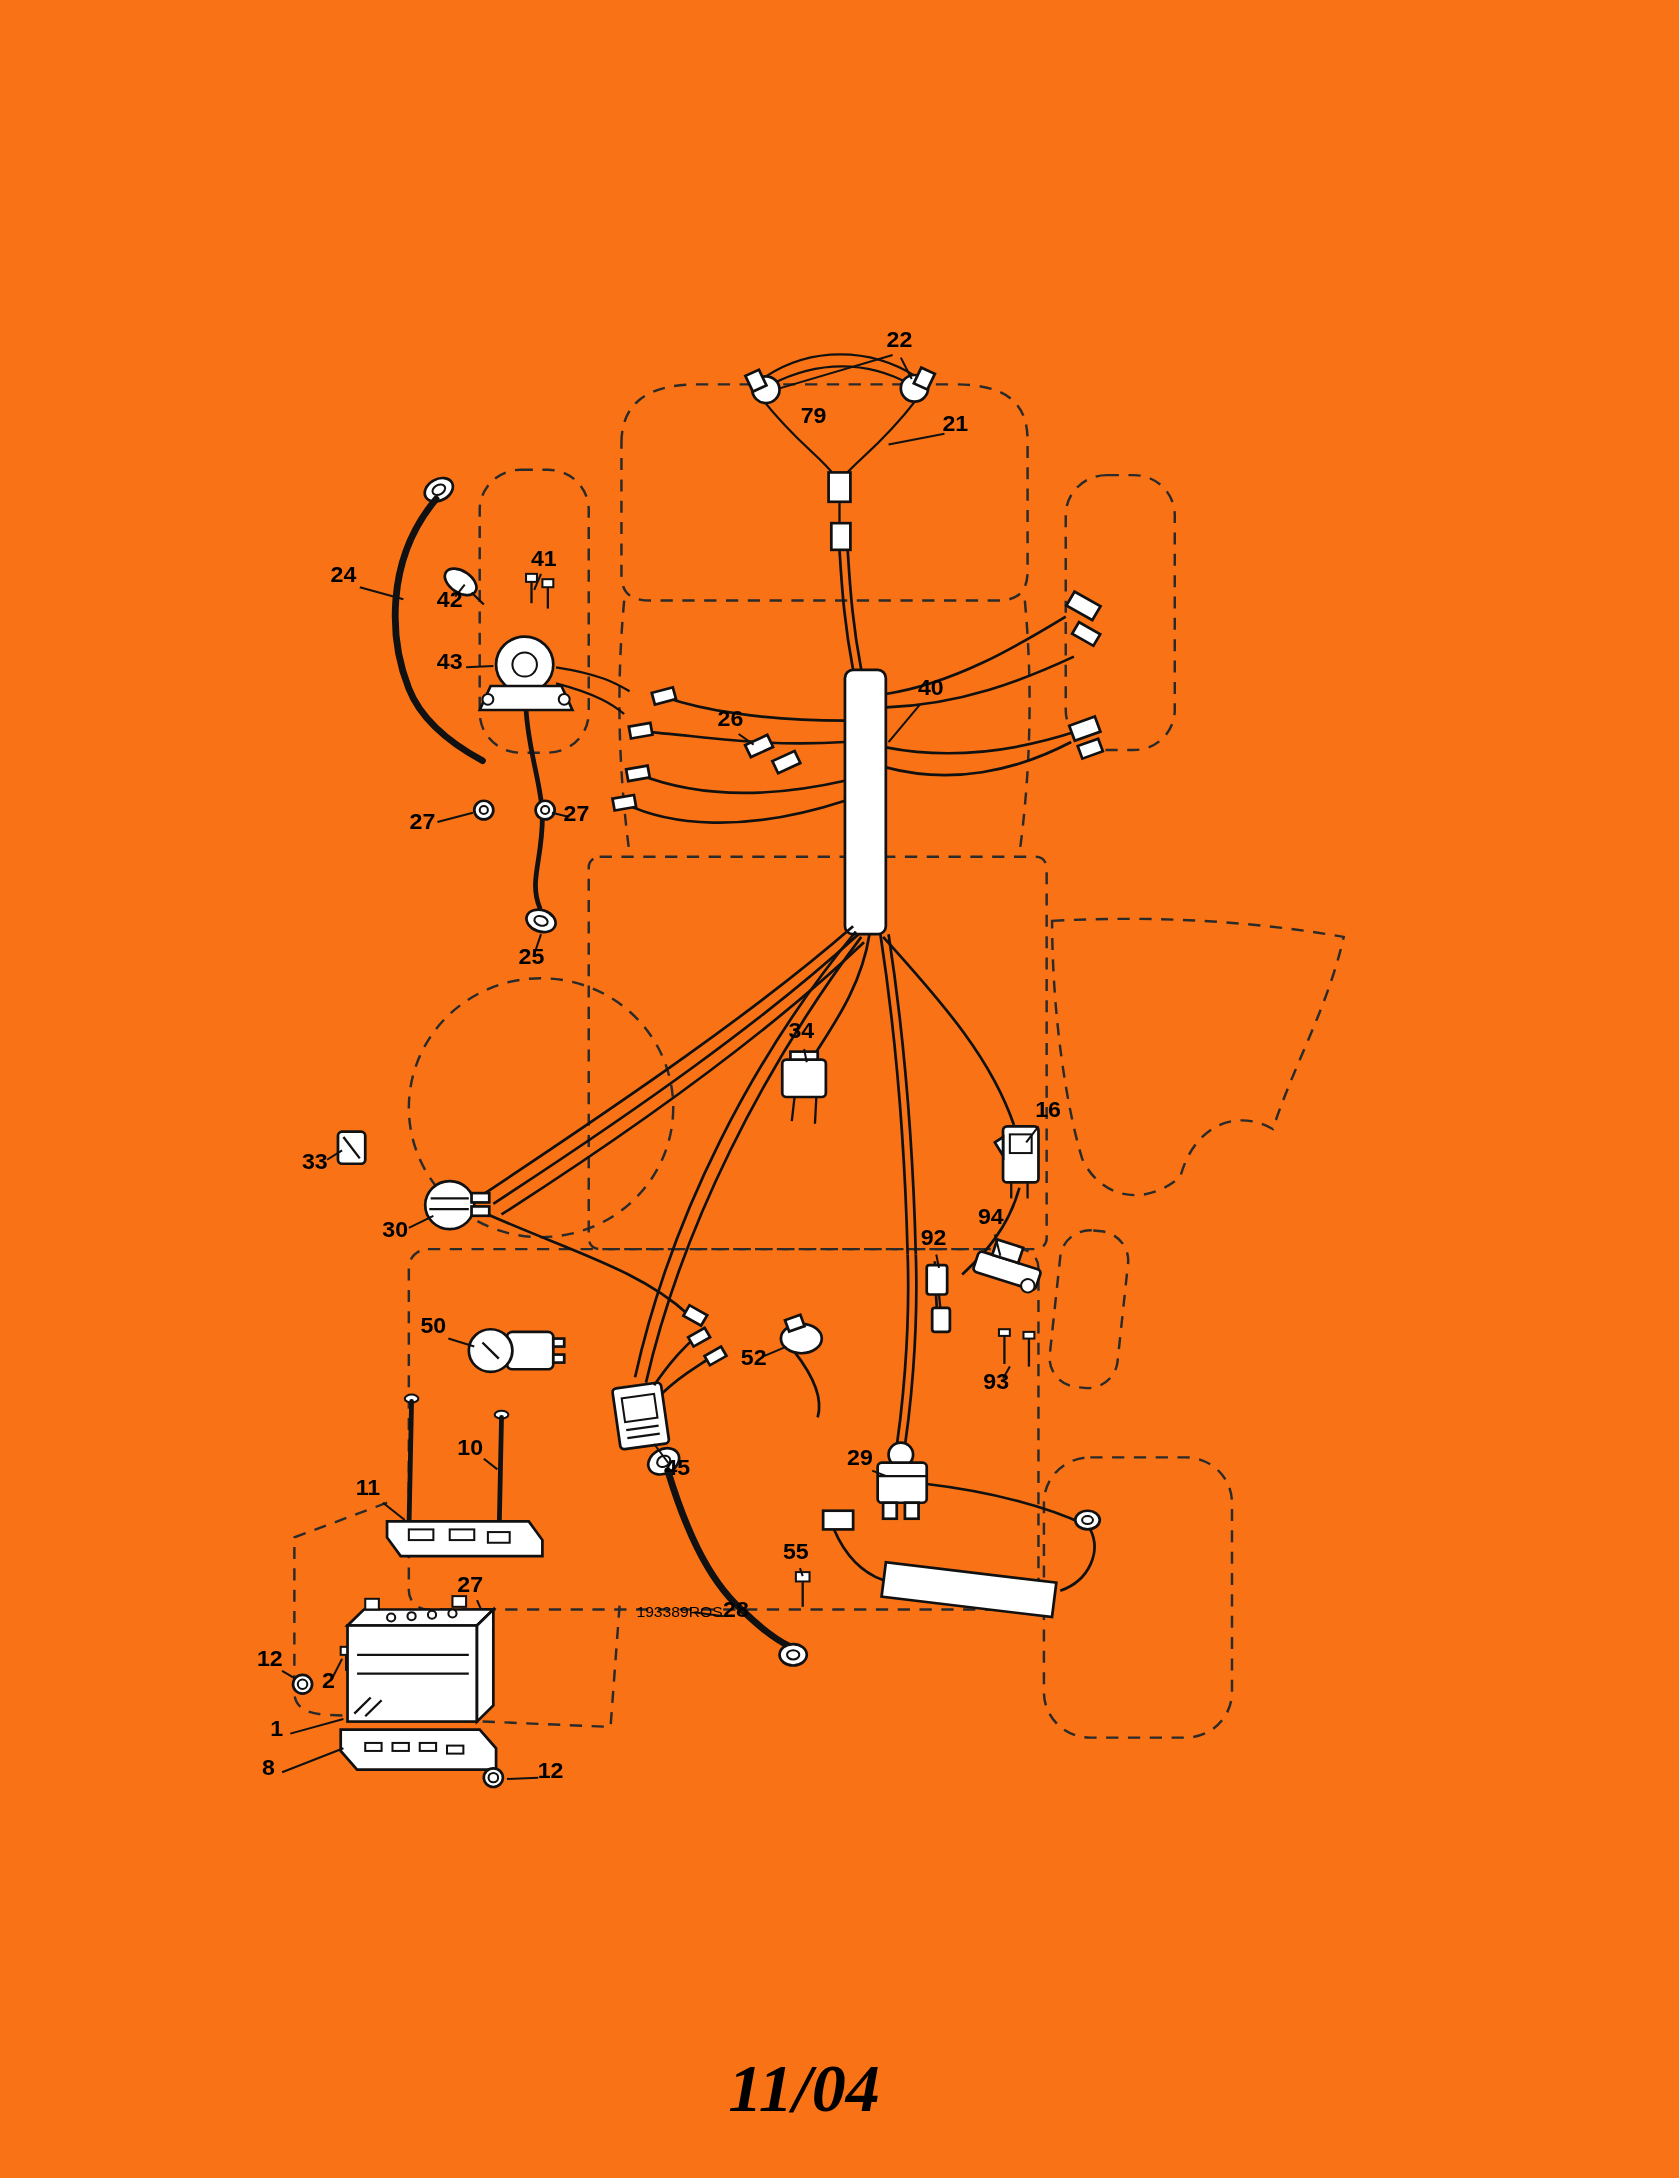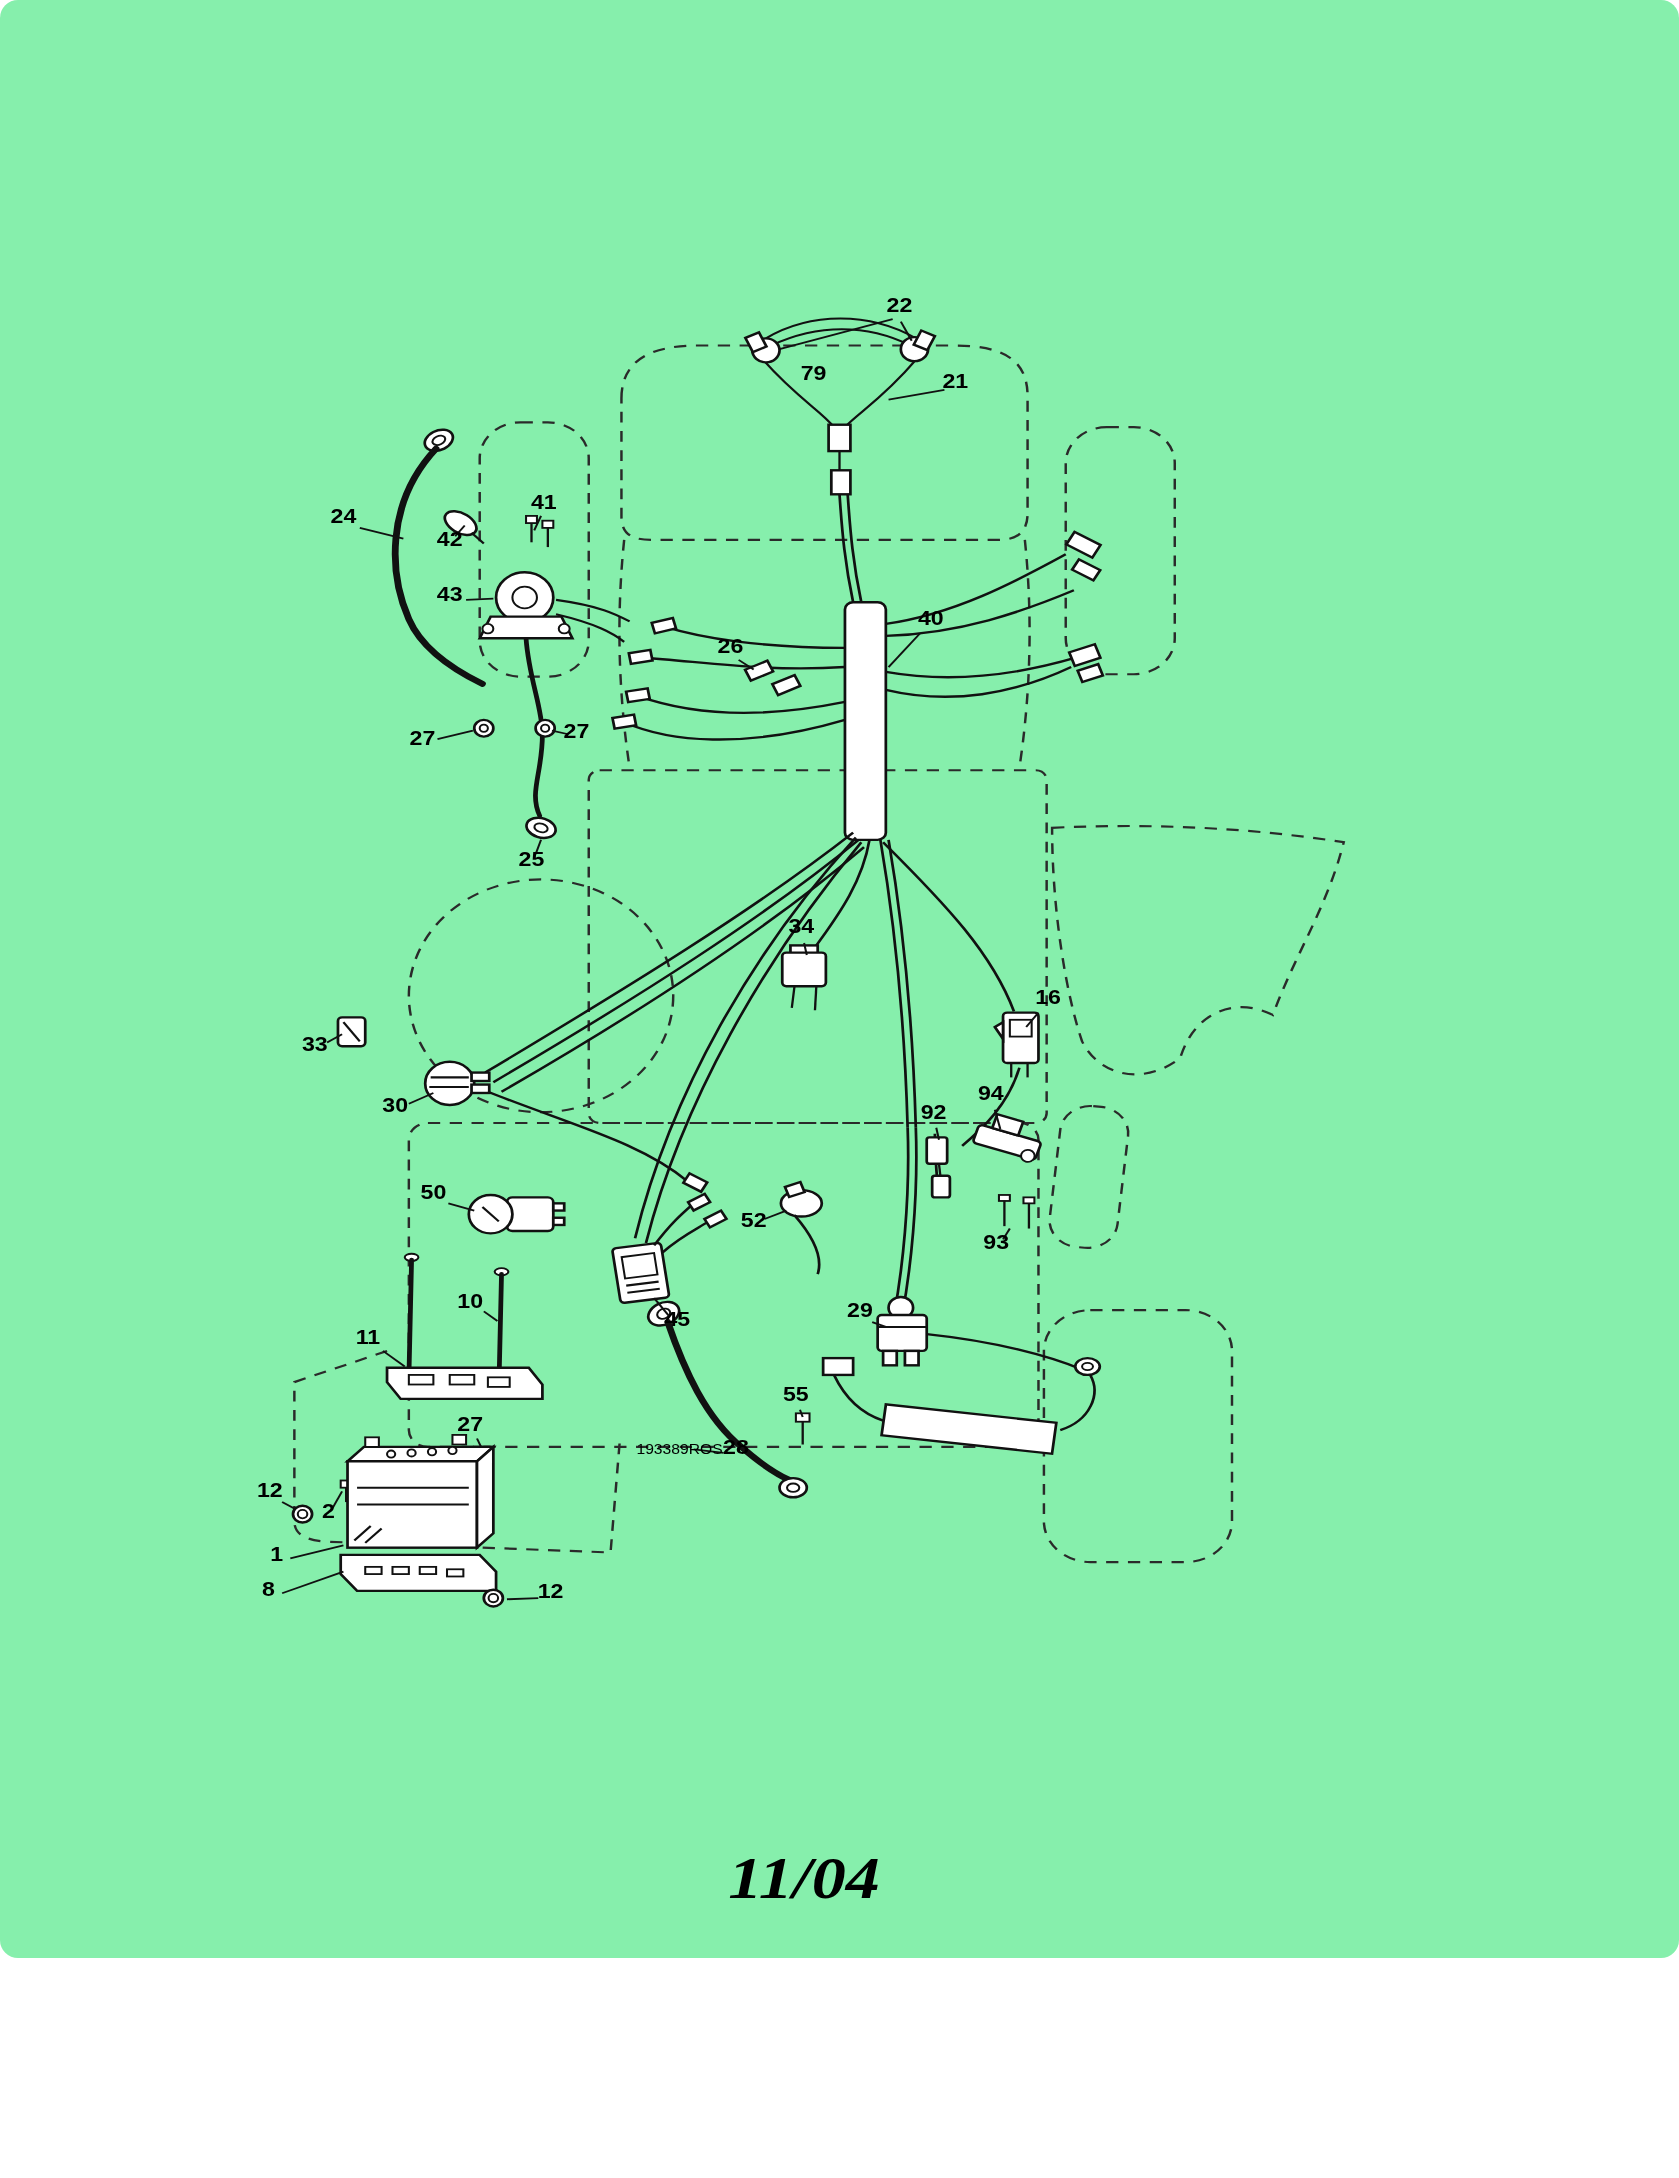--- a/index.html
+++ b/index.html
@@ -1,16 +1,16 @@
 <!DOCTYPE html>
 <html><head>
 <meta charset="utf-8">
 <style>
   html,body{margin:0;padding:0;background:#ffffff;}
-  .canvas{position:relative;width:1679px;height:1958px;background:#86efac;overflow:hidden;border-radius:18px;}
+  .canvas{position:relative;width:1679px;height:2178px;background:#f97316;overflow:hidden;}
   svg{display:block;width:100%;height:100%;}
   .dash{fill:none;stroke:#2a2a2a;stroke-width:1.8;stroke-dasharray:9 7;}
   .thin{fill:none;stroke:#111;stroke-width:1.7;}
   .wire{fill:none;stroke:#111;stroke-width:2;}
   .thick{fill:none;stroke:#111;stroke-width:5;stroke-linecap:round;}
   .med{fill:none;stroke:#111;stroke-width:3.5;stroke-linecap:round;}
   .part{fill:#ffffff;stroke:#111;stroke-width:2;}
   .partthin{fill:#ffffff;stroke:#111;stroke-width:1.5;}
   .leader{stroke:#111;stroke-width:1.5;}
   .callout{font:bold 17px "Liberation Sans",sans-serif;fill:#000;text-anchor:middle;}

